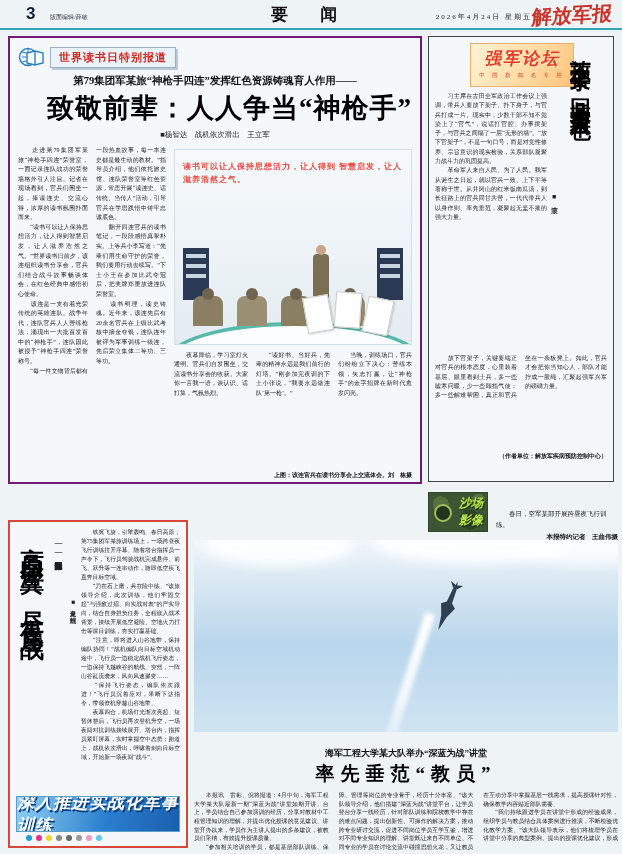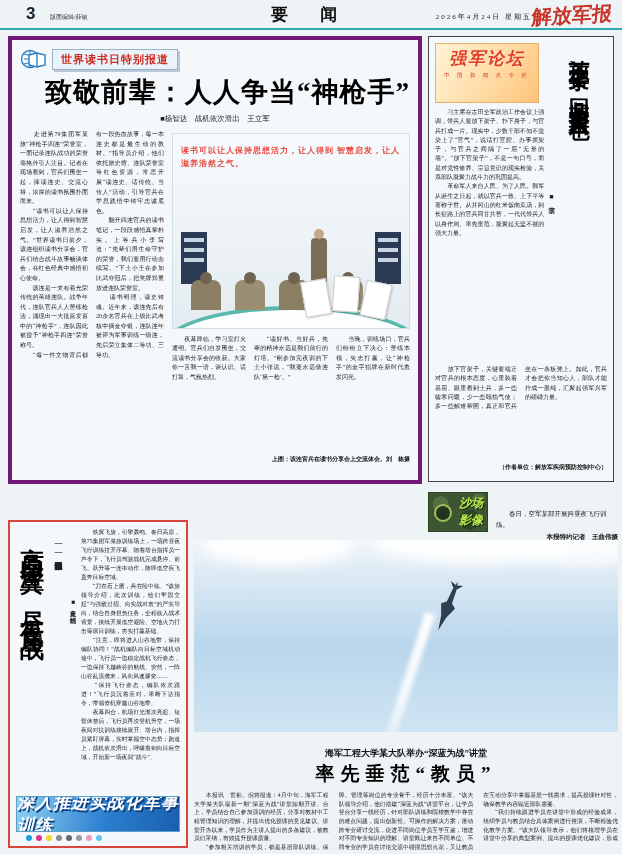--- a/index.html
+++ b/index.html
@@ -9,21 +9,21 @@
 
   
   .hdr { position:absolute; left:0; top:0; width:622px; height:30px; border-bottom:2px solid #2fa8b2; background:#eef3f6; }
   .hdr-pageno { position:absolute; left:26px; top:4px; font-family:"Liberation Sans",sans-serif; font-size:17px; font-weight:bold; color:#123; }
   .hdr-editor { position:absolute; left:50px; top:13px; font-size:6px; color:#334; }
   .hdr-section { position:absolute; left:0; right:0; top:3px; text-align:center; font-size:17px; font-weight:900; letter-spacing:14px; color:#111; }
   .hdr-date { position:absolute; right:90px; top:12px; font-size:7px; letter-spacing:2px; color:#223; }
   .hdr-masthead { position:absolute; right:10px; top:2px; font-size:20px; font-weight:900; color:#c8342a; transform:skew(-8deg) rotate(-3deg); font-family:"Liberation Serif",serif; }
 
   
-  .lead-box { position:absolute; left:8px; top:36px; width:414px; height:448px; border:4px solid #701a75; background:#f4f8fa; padding:6px 8px; overflow:hidden; }
+  .lead-box { position:absolute; left:8px; top:36px; width:414px; height:448px; border:2px solid #701a75; background:#f4f8fa; padding:6px 8px; overflow:hidden; }
   .lead-badge-row { display:flex; align-items:center; gap:6px; height:26px; }
   .badge-icon { width:26px; height:20px; flex:0 0 auto; }
   .lead-badge { display:inline-block; background:#eaf2fa; border:1px solid #9ab0c4; box-shadow:2px 2px 0 #b9c9d8; padding:2px 8px; font-family:"Liberation Sans",sans-serif; font-size:11px; font-weight:bold; color:#d02a20; letter-spacing:1px; }
   .lead-kicker { text-align:center; font-size:10.5px; font-weight:bold; color:#111; margin-top:4px; }
   .lead-headline { text-align:right; font-size:27px; font-weight:900; letter-spacing:1px; color:#000; margin-top:2px; }
   .lead-byline { text-align:center; font-size:7.5px; color:#222; margin-top:4px; }
   .lead-content { display:flex; gap:8px; margin-top:6px; height:336px;align-items:center; }
   .lead-left-cols { width:152px; column-count:2; column-gap:8px; font-size:6px; line-height:1.6; text-align:justify; white-space:pre-line; height:336px; overflow:hidden; }
   .lead-right { width:238px; display:flex; flex-direction:column; }
   .classroom { position:relative; width:238px; height:196px; background:linear-gradient(#f6fafc,#e4ecf1); border:1px solid #cfe0ea; overflow:hidden; }
@@ -38,21 +38,21 @@
   .soldier:before { content:""; position:absolute; top:-8px; left:9px; width:12px; height:12px; border-radius:50%; background:#6f6450; }
   .papers { position:absolute; right:16px; bottom:8px; width:90px; height:44px; }
   .papers i { position:absolute; width:26px; height:36px; background:#fff; border:1px solid #ccc; box-shadow:1px 1px 2px rgba(0,0,0,.2); }
   .lead-bottom-cols { margin-top:6px; column-count:3; column-gap:8px; font-size:6px; line-height:1.6; text-align:justify; white-space:pre-line; height:118px; overflow:hidden; }
   .lead-caption { margin-top:2px; font-size:6px; font-weight:bold; text-align:right; color:#111; }
 
   
   .forum-box { position:absolute; left:428px; top:36px; width:186px; height:446px; border:1.5px solid #444; background:#f4f8fa; padding:6px; overflow:hidden; }
   .forum-top { display:flex; gap:6px; }
   .forum-leftcol { width:112px; }
-  .forum-banner { width:104px; height:60px; background:linear-gradient(120deg,#fff3d6,#ffd9a0 60%,#ffc27a); border:1px solid #e8b06a; text-align:center; padding-top:3px; }
+  .forum-banner { width:104px; height:44px; background:linear-gradient(120deg,#fff3d6,#ffd9a0 60%,#ffc27a); border:1px solid #e8b06a; text-align:center; padding-top:3px;margin-left:35px; }
   .forum-banner-title { font-size:17px; font-weight:900; font-style:italic; color:#e23a28; letter-spacing:2px; text-shadow:1px 1px 0 #ffe9c0; }
   .forum-banner-sub { font-size:5.5px; color:#d04028; letter-spacing:3px; margin-top:2px; }
   .forum-bodyA { margin-top:5px; font-size:6px; line-height:1.55; text-align:justify; white-space:pre-line; height:252px; overflow:hidden; }
   .forum-headline-wrap { position:relative; width:58px; height:306px; }
   .forum-headline { writing-mode:vertical-rl; text-orientation:upright; font-size:21px; font-weight:900; color:#000; line-height:1; letter-spacing:3px; margin:0 auto; height:100%; }
   .forum-author { position:absolute; left:-4px; top:150px; writing-mode:vertical-rl; text-orientation:upright; font-size:7px; color:#222; }
   .forum-bodyB { margin-top:5px; column-count:2; column-gap:8px; font-size:6px; line-height:1.55; text-align:justify; white-space:pre-line; height:96px; overflow:hidden; }
   .forum-footnote { font-size:6px; font-weight:bold; text-align:right; color:#111; margin-top:2px; }
 
   
@@ -105,20 +105,21 @@
 
   <div class="lead-box">
     <div class="lead-badge-row">
       <svg class="badge-icon" viewBox="0 0 26 20">
         <circle cx="10" cy="10" r="8.5" fill="none" stroke="#2a7fc0" stroke-width="1.4"></circle>
         <path d="M4 10 L16 10 M10 1.5 L10 18.5 M4 5 Q10 8 16 5 M4 15 Q10 12 16 15" fill="none" stroke="#2a7fc0" stroke-width="1"></path>
         <path d="M9 6 L17 4 L25 6 L25 16 L17 18 L9 16 Z M17 4 L17 18" fill="#fff" stroke="#2a7fc0" stroke-width="1.4"></path>
       </svg>
       <span class="lead-badge">世界读书日特别报道</span>
     </div>
+    <div class="lead-kicker">第79集团军某旅“神枪手四连”发挥红色资源铸魂育人作用——</div>
     <div class="lead-headline">致敬前辈：人人争当“神枪手”</div>
     <div class="lead-byline">■杨智达　战机依次滑出　王立军</div>
     <div class="lead-content">
       <div class="lead-left-cols">　　走进第79集团军某旅“神枪手四连”荣誉室，一面记录连队战功的荣誉墙格外引人注目。记者在现场看到，官兵们围坐一起，捧读连史、交流心得，浓厚的读书氛围扑面而来。
 　　“读书可以让人保持思想活力，让人得到智慧启发，让人滋养浩然之气。”世界读书日前夕，该连组织读书分享会，官兵们结合战斗故事畅谈体会，在红色经典中感悟初心使命。
 　　该连是一支有着光荣传统的英雄连队。战争年代，连队官兵人人苦练枪法，涌现出一大批百发百中的“神枪手”，连队因此被授予“神枪手四连”荣誉称号。
 　　“每一件文物背后都有一段热血故事，每一本连史都是最生动的教材。”指导员介绍，他们依托旅史馆、连队荣誉室等红色资源，常态开展“读连史、话传统、当传人”活动，引导官兵在学思践悟中铸牢忠诚底色。
 　　翻开四连官兵的读书笔记，一段段感悟真挚朴实。上等兵小李写道：“先辈们用生命守护的荣誉，我们要用行动去续写。”下士小王在参加比武夺冠后，把奖牌郑重放进连队荣誉室。
 　　读书明理，读史铸魂。近年来，该连先后有20余名官兵在上级比武考核中摘金夺银，连队连年被评为军事训练一级连，先后荣立集体二等功、三等功。</div>
       <div class="lead-right">

